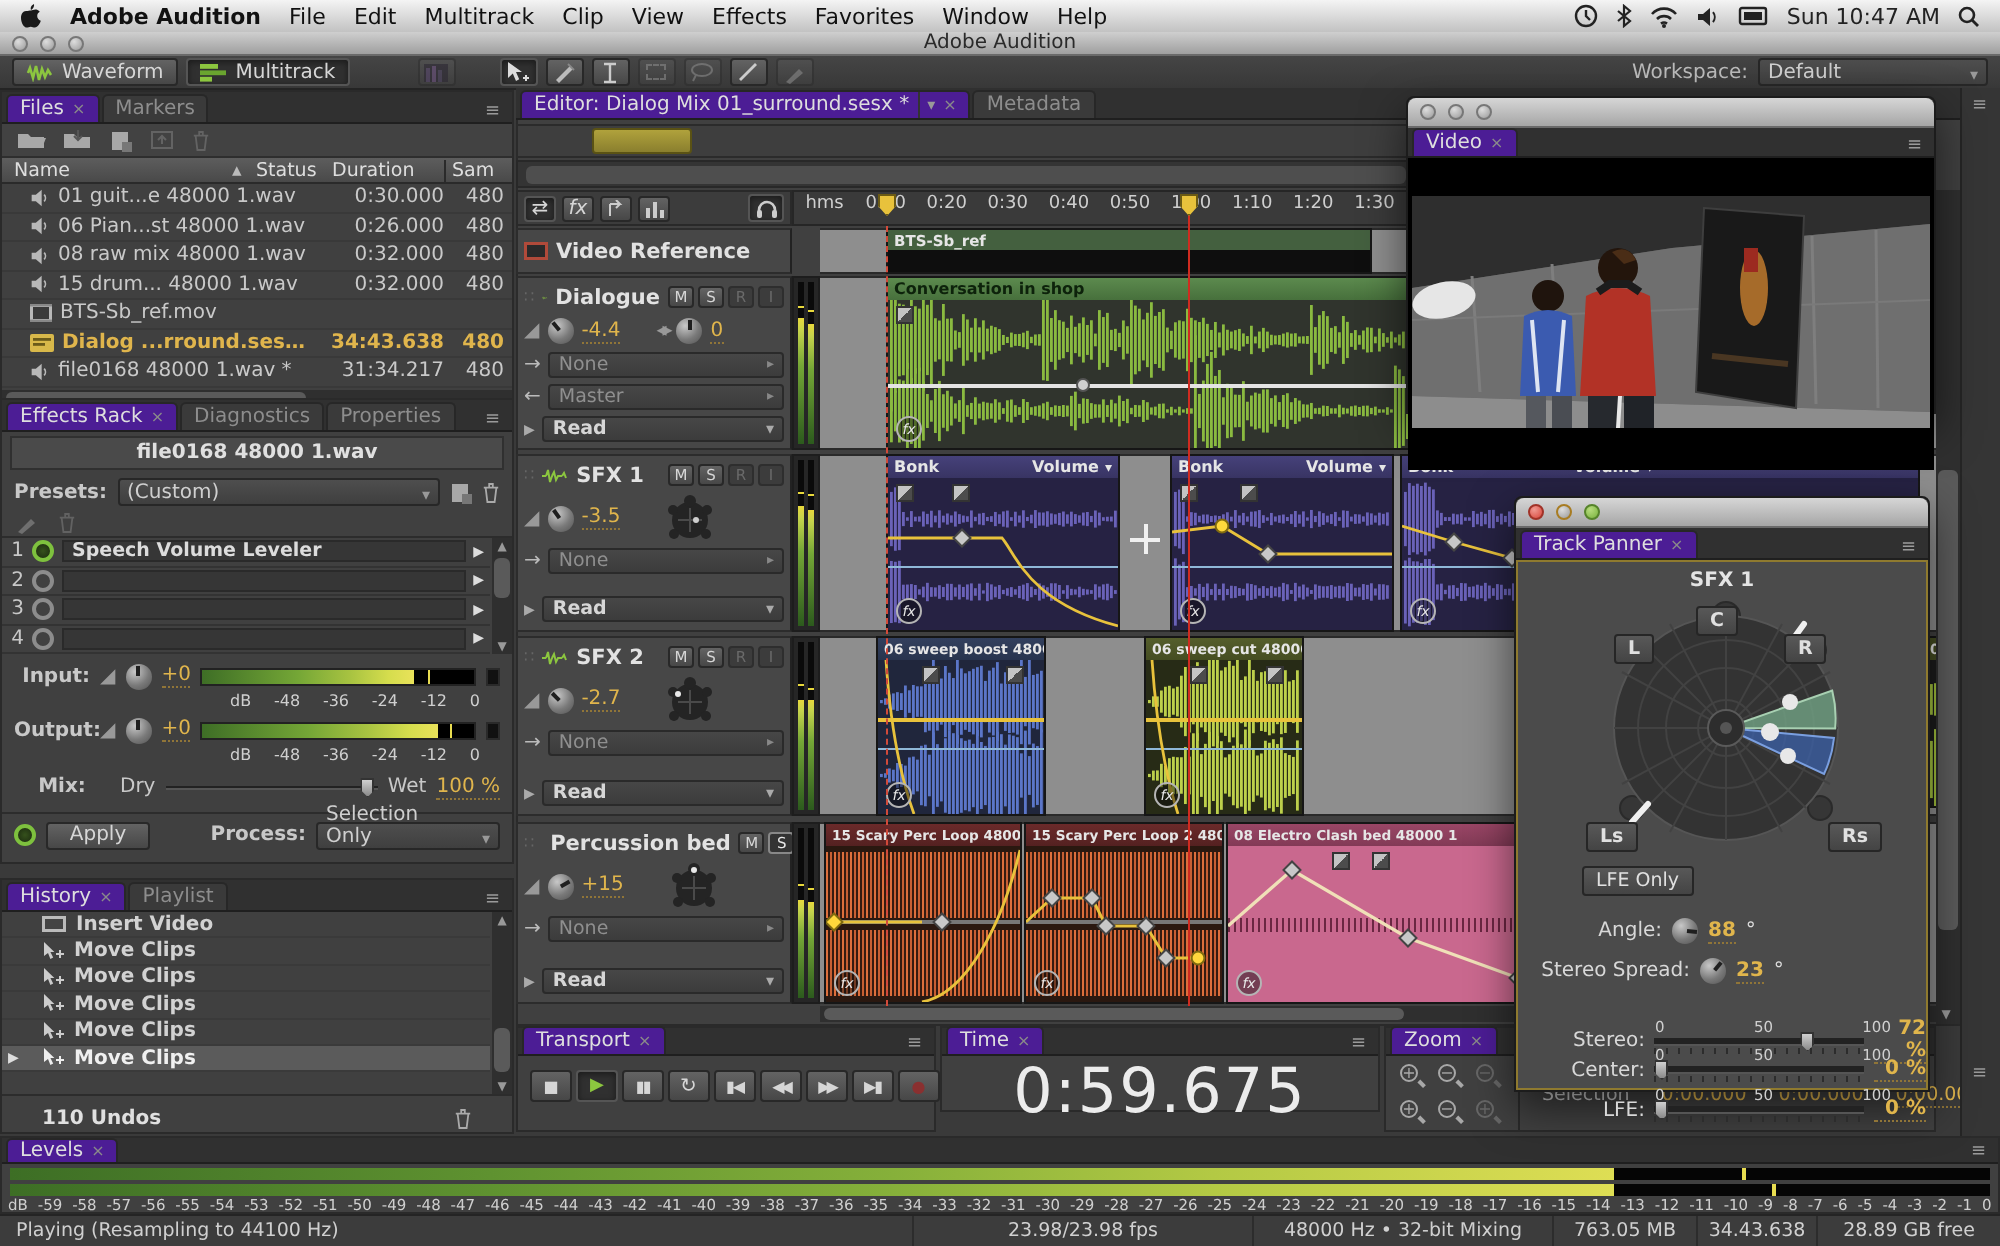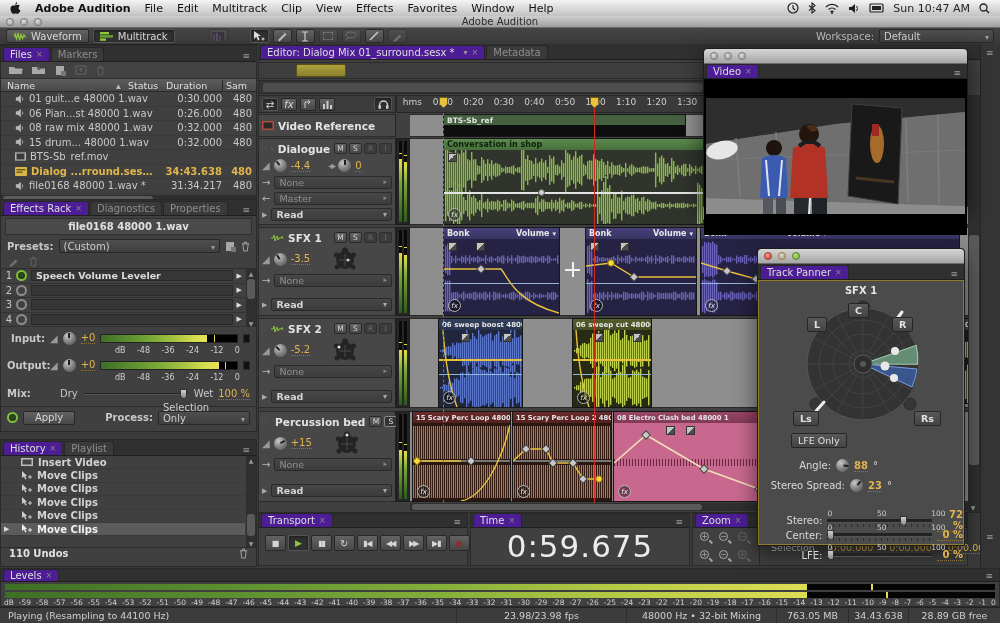--- a/index.html
+++ b/index.html
@@ -456,21 +456,21 @@
   </div>
   <div class="mscale" style="margin:0 14px 0 112px">
       <span>dB</span>
       <span>-48</span>
       <span>-36</span>
       <span>-24</span>
       <span>-12</span>
       <span>0</span>
     </div>
   <div class="lblrow" style="height:17px;margin-top:3px">
-    <span style="width:48px;text-align:left;font-weight:bold">Mix:</span>
+    <span style="width:48px;text-align:center;font-weight:bold">Mix:</span>
     <span>Dry</span>
     <span style="flex:1;position:relative;height:10px">
       <span style="position:absolute;left:0;right:0;top:4px;height:2px;background:#222;border-bottom:1px solid #555"></span>
       <span class="phandle" style="left:92%;top:0"></span>
     </span>
     <span>Wet</span>
     <span class="yellow">100 %</span>
   </div>
   <div class="lblrow" style="height:22px;border-top:1px solid #2c2c2c;margin-top:4px">
     <span class="power on"></span>
@@ -541,21 +541,21 @@
           </svg>
           <span>Move Clips</span>
         </div>
     </div>
     <div class="sbv" style="right:0;top:0;height:92px">
         <span class="ar" style="top:0">▲</span>
         <i style="top:58px;height:22px"></i>
         <span class="ar" style="bottom:0">▼</span>
       </div>
   </div>
-  <div style="display:flex;align-items:flex-start;padding:0 8px;height:17px">
+  <div style="display:flex;align-items:flex-end;padding:0 20px;height:17px">
     <span style="font-weight:bold;color:#e0e0e0">110 Undos</span>
     <svg class="trash" style="margin-left:auto" viewBox="0 0 10 12">
         <path d="M1 3 h8 M2 3 l1 8 h4 l1-8 M4 3 V1 h2 v2" stroke="#aaa" fill="none"></path>
       </svg>
   </div>
 </div>
 
 <div class="abs" style="left:258px;top:44px;width:742px;height:469px;background:#404040;border:1px solid #2a2a2a"></div>
 <div class="abs tabs" style="left:258px;top:44px;width:742px">
   <span class="tab on">
@@ -1833,21 +1833,21 @@
       <span class="b3 msri">S</span>
       <span class="b3 msri off">R</span>
       <span class="b3 msri off">I</span>
     </span>
   </div>
   <div class="thr" style="height:24px">
     <span style="color:#999">◢</span>
     <span class="knob">
         <i style="transform-origin:1px 5.5px;transform:rotate(-45deg)"></i>
       </span>
-    <span class="yellow">-5.2</span>
+    <span class="yellow">-2.7</span>
     <svg width="30" height="24" viewBox="0 0 30 24" style="margin-left:16px">
         <circle cx="15" cy="13" r="9" fill="#242424"></circle>
         <circle cx="15" cy="3.5" r="3" fill="#242424"></circle>
         <circle cx="6.5" cy="8" r="2.5" fill="#242424"></circle>
         <circle cx="23.5" cy="8" r="2.5" fill="#242424"></circle>
         <circle cx="7" cy="20" r="2.5" fill="#242424"></circle>
         <circle cx="23" cy="20" r="2.5" fill="#242424"></circle>
         <path d="M15 7 V19 M9 13 H21" stroke="#4a4a4a"></path>
         <circle cx="9" cy="9" r="1.5" fill="#e8e8e8"></circle>
       </svg>
@@ -2231,21 +2231,21 @@
     <span class="b3 tbtn" style="letter-spacing:-1px">▮▮</span>
     <span class="b3 tbtn" style="font-size:10px">↻</span>
     <span class="b3 tbtn" style="letter-spacing:-1px">▮◀</span>
     <span class="b3 tbtn" style="letter-spacing:-2px">◀◀</span>
     <span class="b3 tbtn" style="letter-spacing:-2px">▶▶</span>
     <span class="b3 tbtn" style="letter-spacing:-1px">▶▮</span>
     <span class="b3 tbtn" style="color:#8a3030">●</span>
   </div>
 </div>
 
-<div class="abs panel" style="left:470px;top:513px;width:220px;height:53px">
+<div class="abs panel" style="left:470px;top:513px;width:220px;height:43px">
   <div class="tabs minitabs">
       <span class="tab on">
         <span>Time</span>
         <span class="x">×</span>
       </span>
       <span class="pm">≡</span>
     </div>
   <div id="timeval">0:59.675</div>
 </div>
 

